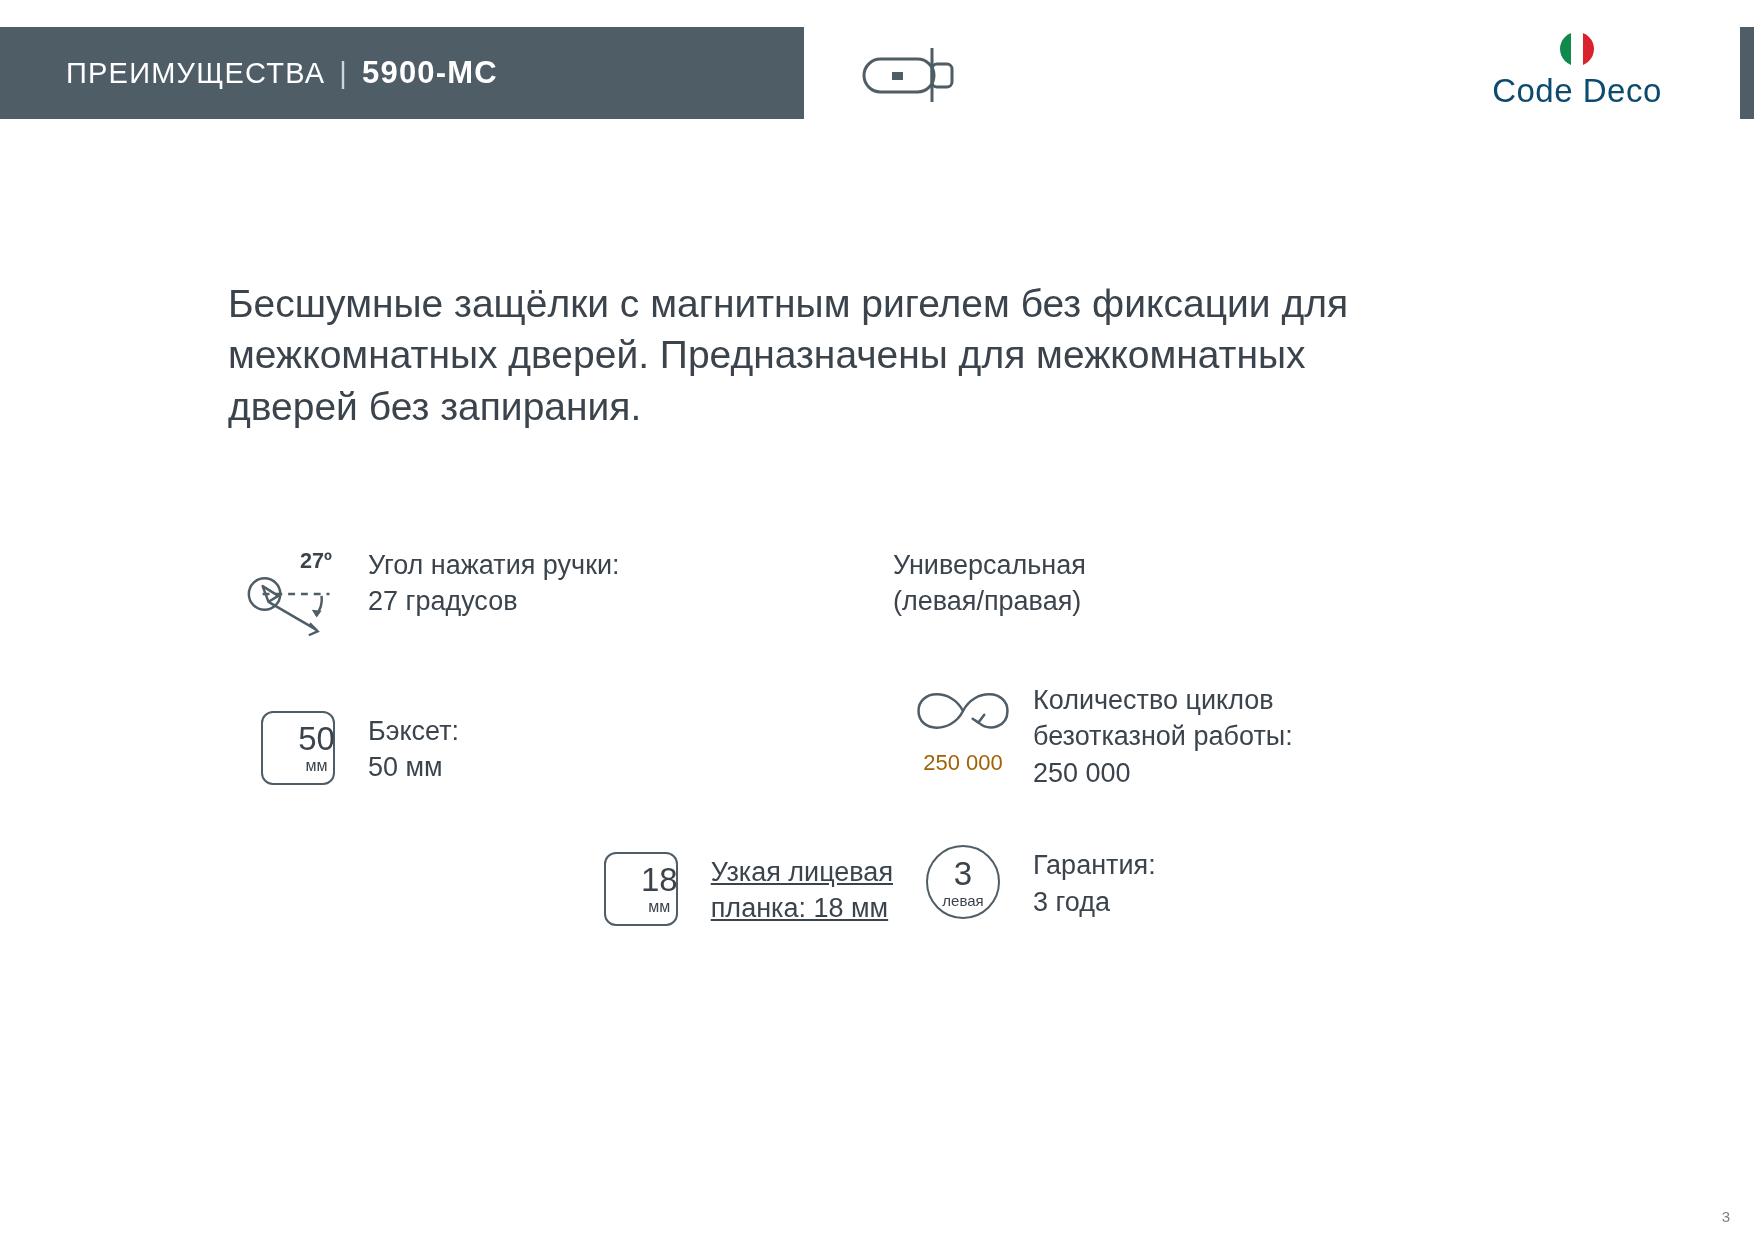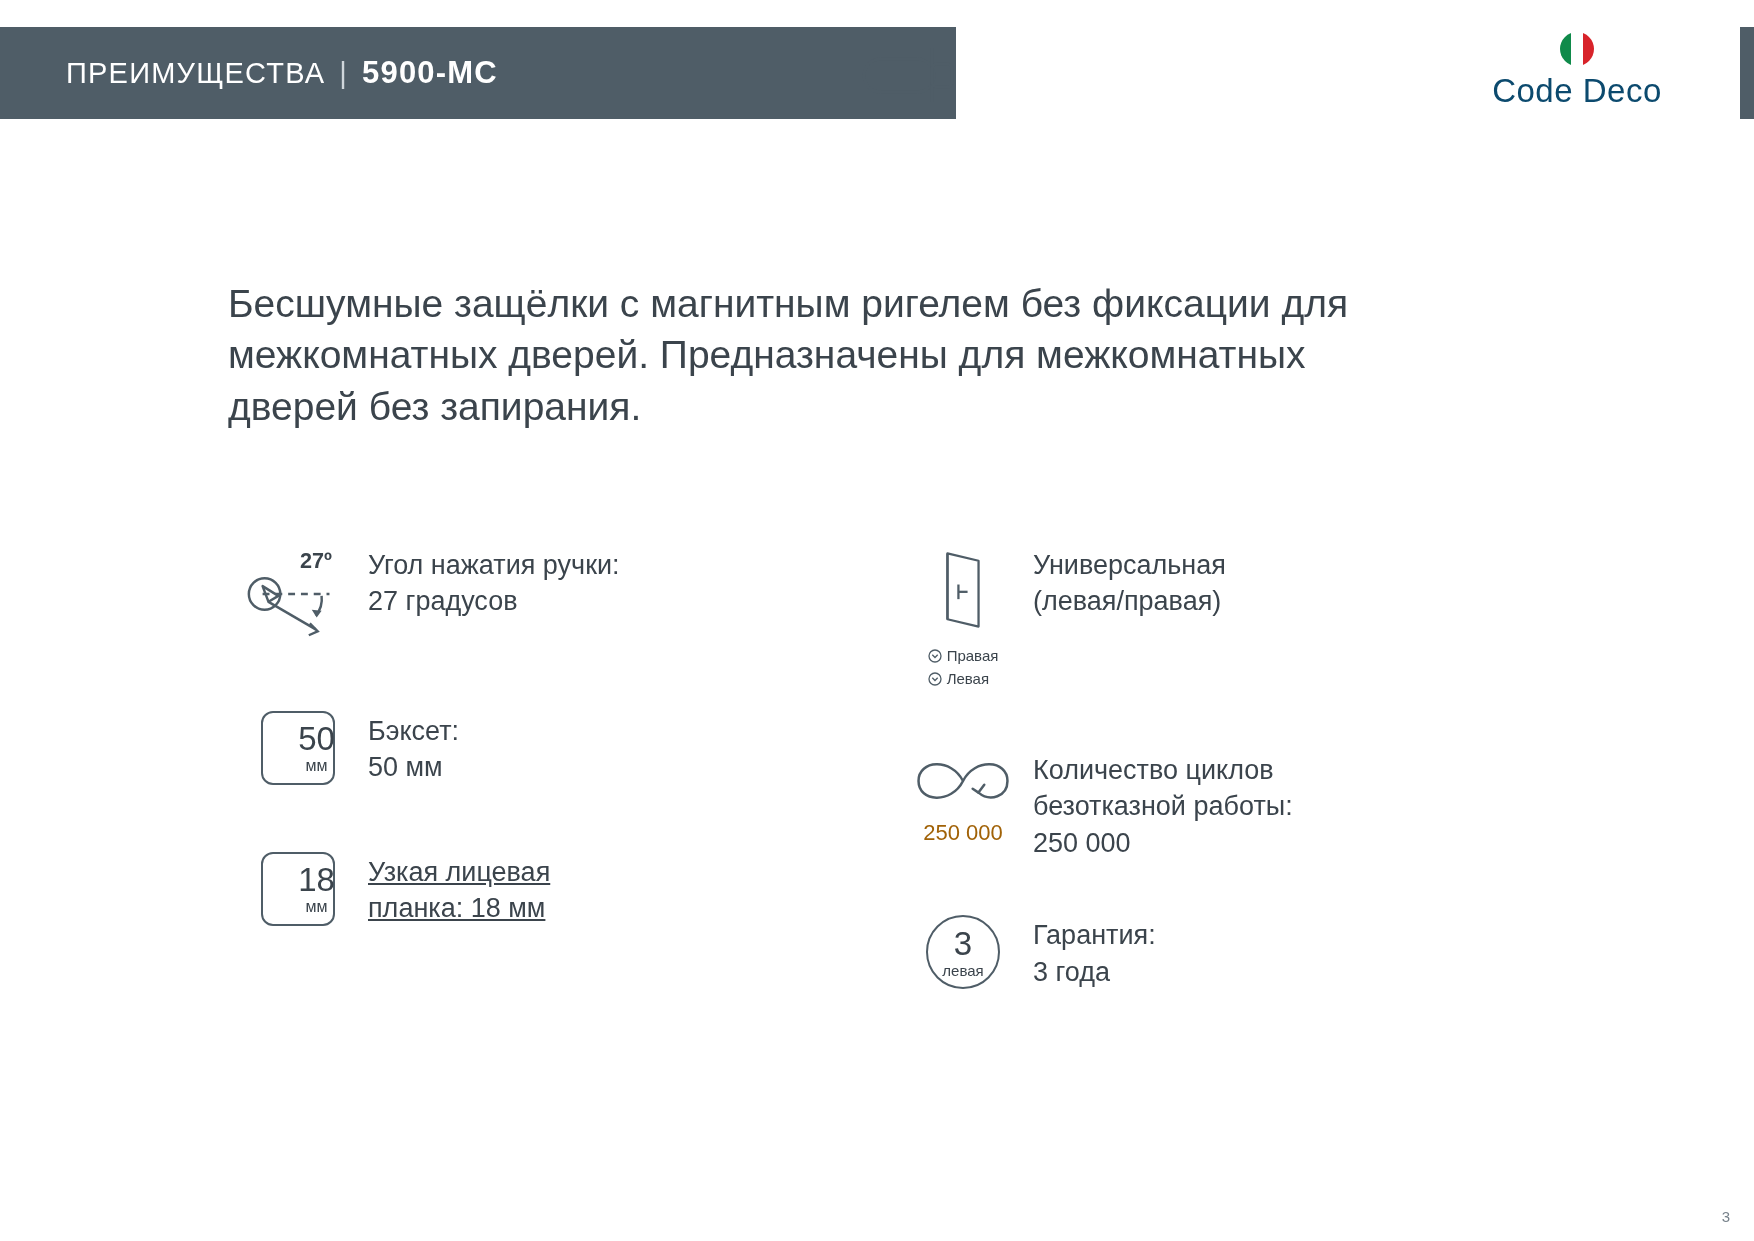--- a/index.html
+++ b/index.html
@@ -16,21 +16,21 @@
     font-family: "Liberation Sans", sans-serif;
     color: #3d4750;
     overflow: hidden;
   }
 
   
   .header-band {
     position: absolute;
     top: 27px;
     left: 0;
-    width: 956px;
+    width: 804px;
     height: 92px;
     background: #4f5d67;
     display: flex;
     align-items: center;
   }
   .header-title {
     margin-left: 66px;
     font-size: 29px;
     letter-spacing: 1.2px;
     color: #ffffff;
@@ -204,21 +204,21 @@
   }
   .hand-labels div {
     display: flex;
     align-items: center;
     gap: 5px;
   }
 
   
   .row-angle { margin-bottom: 74px; }
   .row-backset { margin-bottom: 66px; }
-  .row-face { margin-bottom: 8px; }
+  .row-face { margin-bottom: 8px; justify-content: flex-end; }
   .row-universal { margin-bottom: 60px; }
   .row-cycles { margin-bottom: 54px; }
   .row-warranty { margin-bottom: 0; }
 
   
   .page-num {
     position: absolute;
     right: 24px;
     bottom: 16px;
     font-size: 15px;
@@ -299,44 +299,20 @@
       </div>
       <div class="feature-text" style="white-space: pre-line; text-decoration: underline;">Узкая лицевая
 планка: 18 мм</div>
     </div>
 
   </div>
 
   <div class="col col-right">
 
     <div class="feature row-universal">
-      <div class="feature-icon">
-        <svg viewBox="0 0 70 92" width="64" height="90" aria-hidden="true">
-          <path d="M18 6 L52 14 L52 86 L18 78 Z" fill="none" stroke="#4f5d67" stroke-width="2.5" stroke-linejoin="round"></path>
-          <line x1="18" y1="6" x2="18" y2="78" stroke="#4f5d67" stroke-width="2.5"></line>
-          <line x1="30" y1="40" x2="30" y2="56" stroke="#4f5d67" stroke-width="2.5"></line>
-          <line x1="30" y1="48" x2="40" y2="48" stroke="#4f5d67" stroke-width="2.5"></line>
-        </svg>
-        <div class="hand-labels">
-          <div>
-            <svg width="14" height="14" viewBox="0 0 14 14">
-              <circle cx="7" cy="7" r="6" fill="none" stroke="#4f5d67" stroke-width="1.3"></circle>
-              <path d="M4.3 5.7 L7 8.5 L9.7 5.7" fill="none" stroke="#4f5d67" stroke-width="1.3"></path>
-            </svg>
-            <span>Правая</span>
-          </div>
-          <div>
-            <svg width="14" height="14" viewBox="0 0 14 14">
-              <circle cx="7" cy="7" r="6" fill="none" stroke="#4f5d67" stroke-width="1.3"></circle>
-              <path d="M4.3 5.7 L7 8.5 L9.7 5.7" fill="none" stroke="#4f5d67" stroke-width="1.3"></path>
-            </svg>
-            <span>Левая</span>
-          </div>
-        </div>
-      </div>
       <div class="feature-text" style="white-space: pre-line;">Универсальная
 (левая/правая)</div>
     </div>
 
     <div class="feature row-cycles">
       <div class="feature-icon">
         <svg viewBox="0 0 120 64" width="116" height="62" aria-hidden="true">
           <path d="M60 32 C48 8 14 10 14 32 C14 54 48 56 60 32 C72 8 106 10 106 32 C106 48 88 54 76 44" fill="none" stroke="#4f5d67" stroke-width="2.6" stroke-linecap="round"></path>
           <path d="M70 40 L76 44 L82 36" fill="none" stroke="#4f5d67" stroke-width="2.6" stroke-linecap="round" stroke-linejoin="round"></path>
         </svg>

